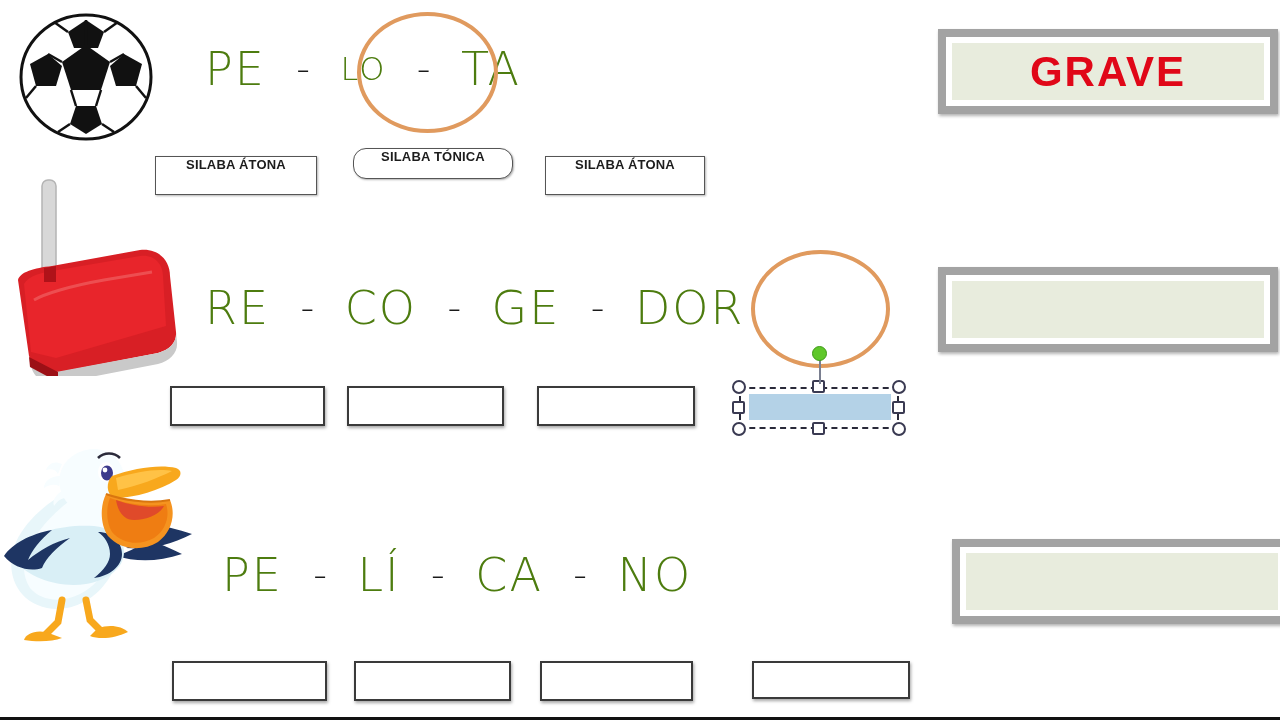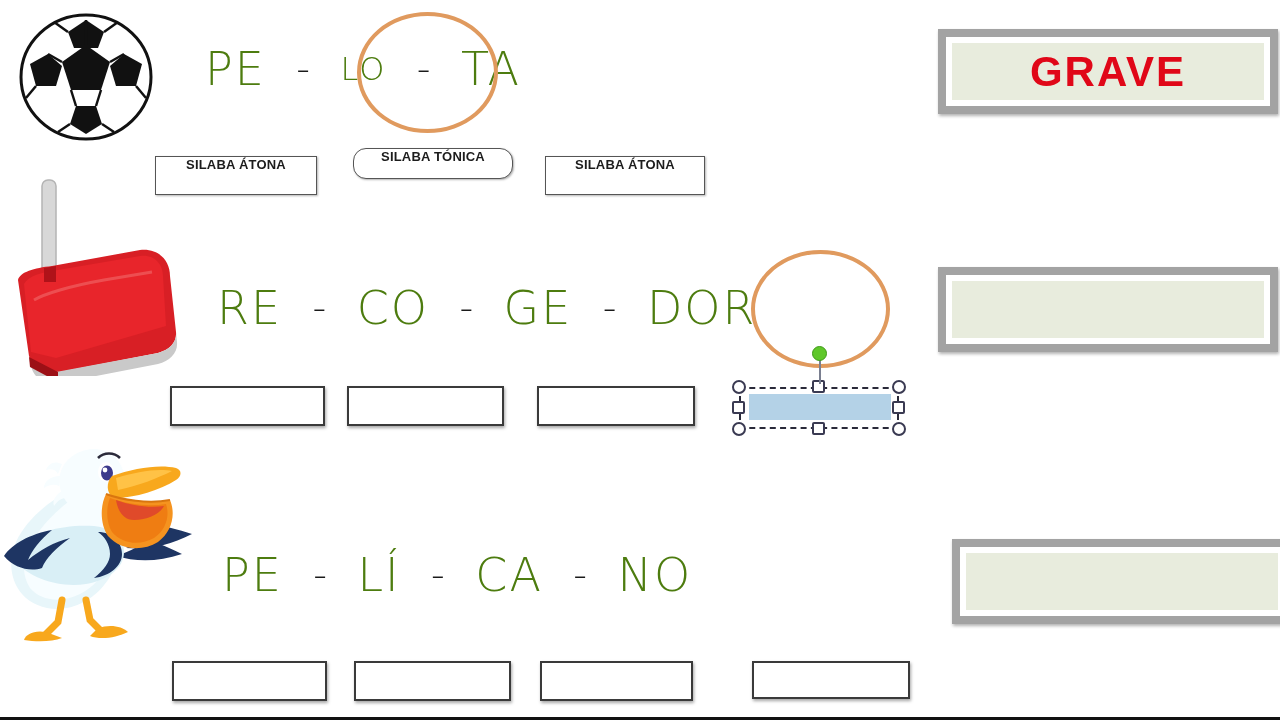--- a/index.html
+++ b/index.html
@@ -199,21 +199,21 @@
                L166,150 L56,182 L31,176 Z" fill="#e8252b"></path>
       <path d="M34,124 C44,118 70,110 104,104 L152,96" stroke="#f06a6a" stroke-width="3" fill="none" opacity="0.6"></path>
       <path d="M56,196 L158,177 C170,174 177,166 176,156 L177,166
                C178,177 170,185 158,188 L60,207 C46,210 34,203 31,190 L29,180
                C32,192 44,199 56,196 Z" fill="#c9c9c9"></path>
       <path d="M29,181 L58,196 L58,206 L30,191 Z" fill="#9c1016"></path>
       <path d="M44,92 L56,90 L56,106 L44,106 Z" fill="#b01219"></path>
     </svg>
   </div>
 
-  <div class="syl-row" style="left:217px; top:281px;">
+  <div class="syl-row" style="left:205px; top:281px;">
     <span class="syl" style="font-size:46px;">RE</span>
     <span class="dash" style="font-size:38px; margin:0 26px;">-</span>
     <span class="syl" style="font-size:46px;">CO</span>
     <span class="dash" style="font-size:38px; margin:0 26px;">-</span>
     <span class="syl" style="font-size:46px;">GE</span>
     <span class="dash" style="font-size:38px; margin:0 26px;">-</span>
     <span class="syl" style="font-size:46px;">DOR</span>
   </div>
 
   <div class="circle-mark" style="left:751px; top:250px; width:139px; height:118px;"></div>

